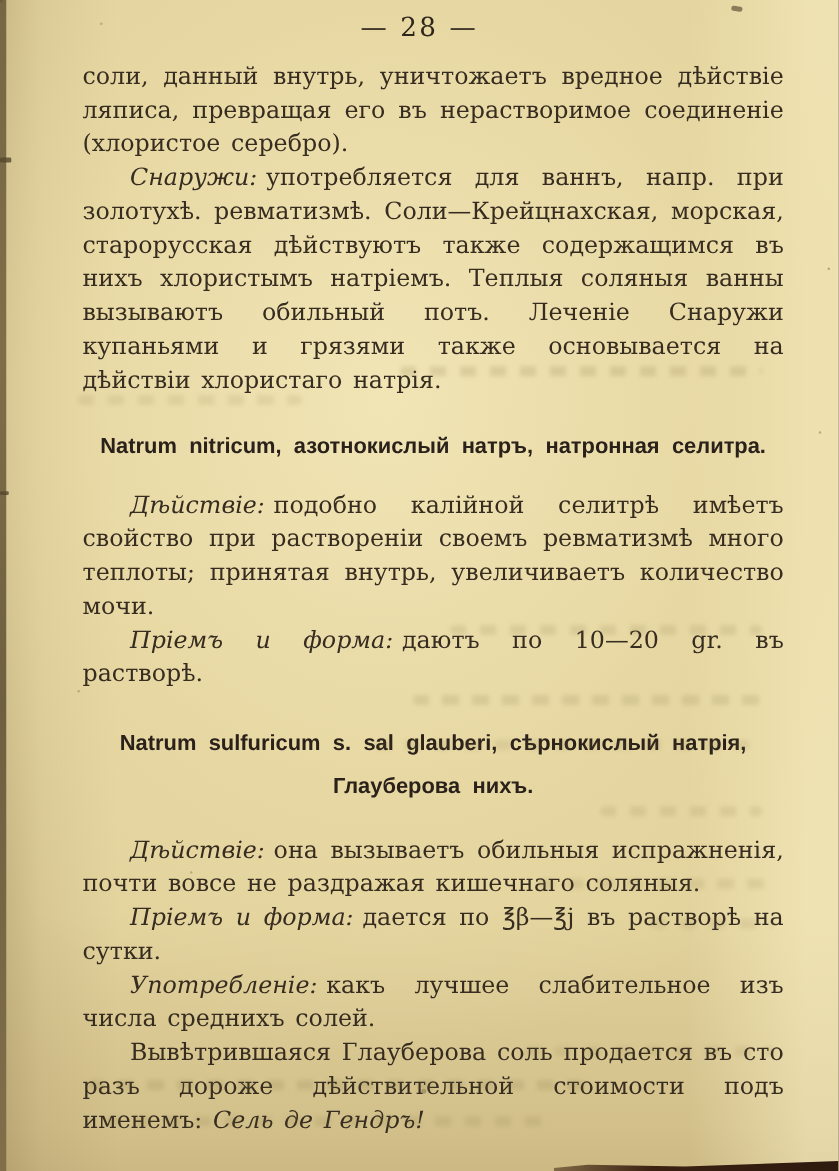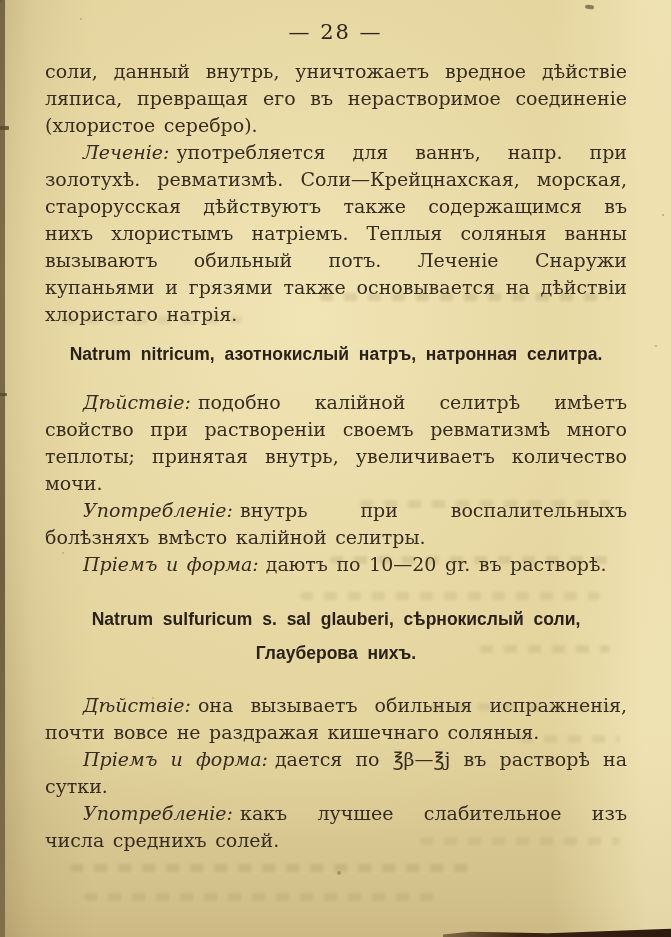--- a/index.html
+++ b/index.html
@@ -11,41 +11,41 @@
     overflow: hidden;
     background:
       radial-gradient(ellipse 620px 700px at 46% 34%, rgba(244,232,186,.85) 0%, rgba(236,222,170,.5) 45%, rgba(0,0,0,0) 75%),
       linear-gradient(to right, rgba(120,98,55,.28) 0%, rgba(120,98,55,.10) 5%, rgba(0,0,0,0) 14%, rgba(0,0,0,0) 82%, rgba(255,246,205,.45) 96%),
       linear-gradient(to bottom, rgba(0,0,0,0) 78%, rgba(140,112,60,.18) 96%, rgba(140,112,60,.26) 100%),
       #e2d29c;
     color: #342a1e;
     font-family: "DejaVu Serif", "DejaVu Sans", "Liberation Serif", serif;
   }
   .pageno {
-    padding-top: 20px;
+    padding-top: 10px;
     text-align: center;
     font-size: 21px;
     letter-spacing: 2px;
     color: #2f261b;
   }
-  .text-col { padding: 0 44px 0 45px; }
+  .text-col { padding: 0 44px 0 66px; }
   p.body {
     margin: 0;
     font-size: 19px;
     line-height: 27px;
     text-align: justify;
     word-spacing: 2.5px;
     text-indent: 38px;
     color: #362c20;
   }
   p.body.nofirst { text-indent: 0; margin-top: 14px; }
   .lead { font-style: italic; margin-right: 7px; }
   .tail-italic { font-style: italic; }
   .heading {
-    margin: 16px 0 24px 0;
+    margin: 28px 0 24px 0;
     text-align: center;
     font-family: "Liberation Sans", "DejaVu Sans", sans-serif;
     font-weight: bold;
     font-size: 17.5px;
     word-spacing: 5px;
     color: #2a211a;
   }
   .heading.two-line { margin: 24px 0 22px 0; line-height: 34px; }
   .heading .hline { display: block; }
   
@@ -110,36 +110,36 @@
   <div class="ghost g9"></div>
   <div class="ghost g10"></div>
   <div class="ghost g11"></div>
 
   <div class="pageno">— 28 —</div>
 
   <div class="text-col">
 
     <p class="body nofirst"><span>соли, данный внутрь, уничтожаетъ вредное дѣйствіе ляписа, превращая его въ нерастворимое соединеніе (хлористое серебро).</span></p>
 
-    <p class="body"><span class="lead">Леченіе:</span><span>употребляется для ваннъ, напр. при золотухѣ. ревматизмѣ. Соли—Крейцнахская, морская, старорусская дѣйствуютъ также содержащимся въ нихъ хлористымъ натріемъ. Теплыя соляныя ванны вызываютъ обильный потъ. Леченіе Снаружи купаньями и грязями также основывается на дѣйствіи хлористаго натрія.</span></p>
+    <p class="body"><span class="lead">Снаружи:</span><span>употребляется для ваннъ, напр. при золотухѣ. ревматизмѣ. Соли—Крейцнахская, морская, старорусская дѣйствуютъ также содержащимся въ нихъ хлористымъ натріемъ. Теплыя соляныя ванны вызываютъ обильный потъ. Леченіе Снаружи купаньями и грязями также основывается на дѣйствіи хлористаго натрія.</span></p>
 
     <div class="heading">Natrum nitricum, азотнокислый натръ, натронная селитра.</div>
 
     <p class="body"><span class="lead">Дѣйствіе:</span><span>подобно калійной селитрѣ имѣетъ свойство при раствореніи своемъ ревматизмѣ много теплоты; принятая внутрь, увеличиваетъ количество мочи.</span></p>
 
-    <p class="body"><span class="lead">Употребленіе:</span><span>внутрь при воспалительныхъ болѣзняхъ вмѣсто калійной селитры.</span></p>
 
     <p class="body"><span class="lead">Пріемъ и форма:</span><span>даютъ по 10—20 gr. въ растворѣ.</span></p>
 
     <div class="heading two-line">
-      <span class="hline">Natrum sulfuricum s. sal glauberi, сѣрнокислый соли,</span>
+      <span class="hline">Natrum sulfuricum s. sal glauberi, сѣрнокислый натрія,</span>
       <span class="hline">Глауберова нихъ.</span>
     </div>
 
     <p class="body"><span class="lead">Дѣйствіе:</span><span>она вызываетъ обильныя испражненія, почти вовсе не раздражая кишечнаго соляныя.</span></p>
 
     <p class="body"><span class="lead">Пріемъ и форма:</span><span>дается по ℥β—℥j въ растворѣ на сутки.</span></p>
 
     <p class="body"><span class="lead">Употребленіе:</span><span>какъ лучшее слабительное изъ числа среднихъ солей.</span></p>
 
+    <p class="body"><span>Вывѣтрившаяся Глауберова соль продается въ сто разъ дороже дѣйствительной стоимости подъ именемъ:</span> <span class="tail-italic">Сель де Гендръ!</span></p>
 
   </div>
 </div>
 
 </body></html>

